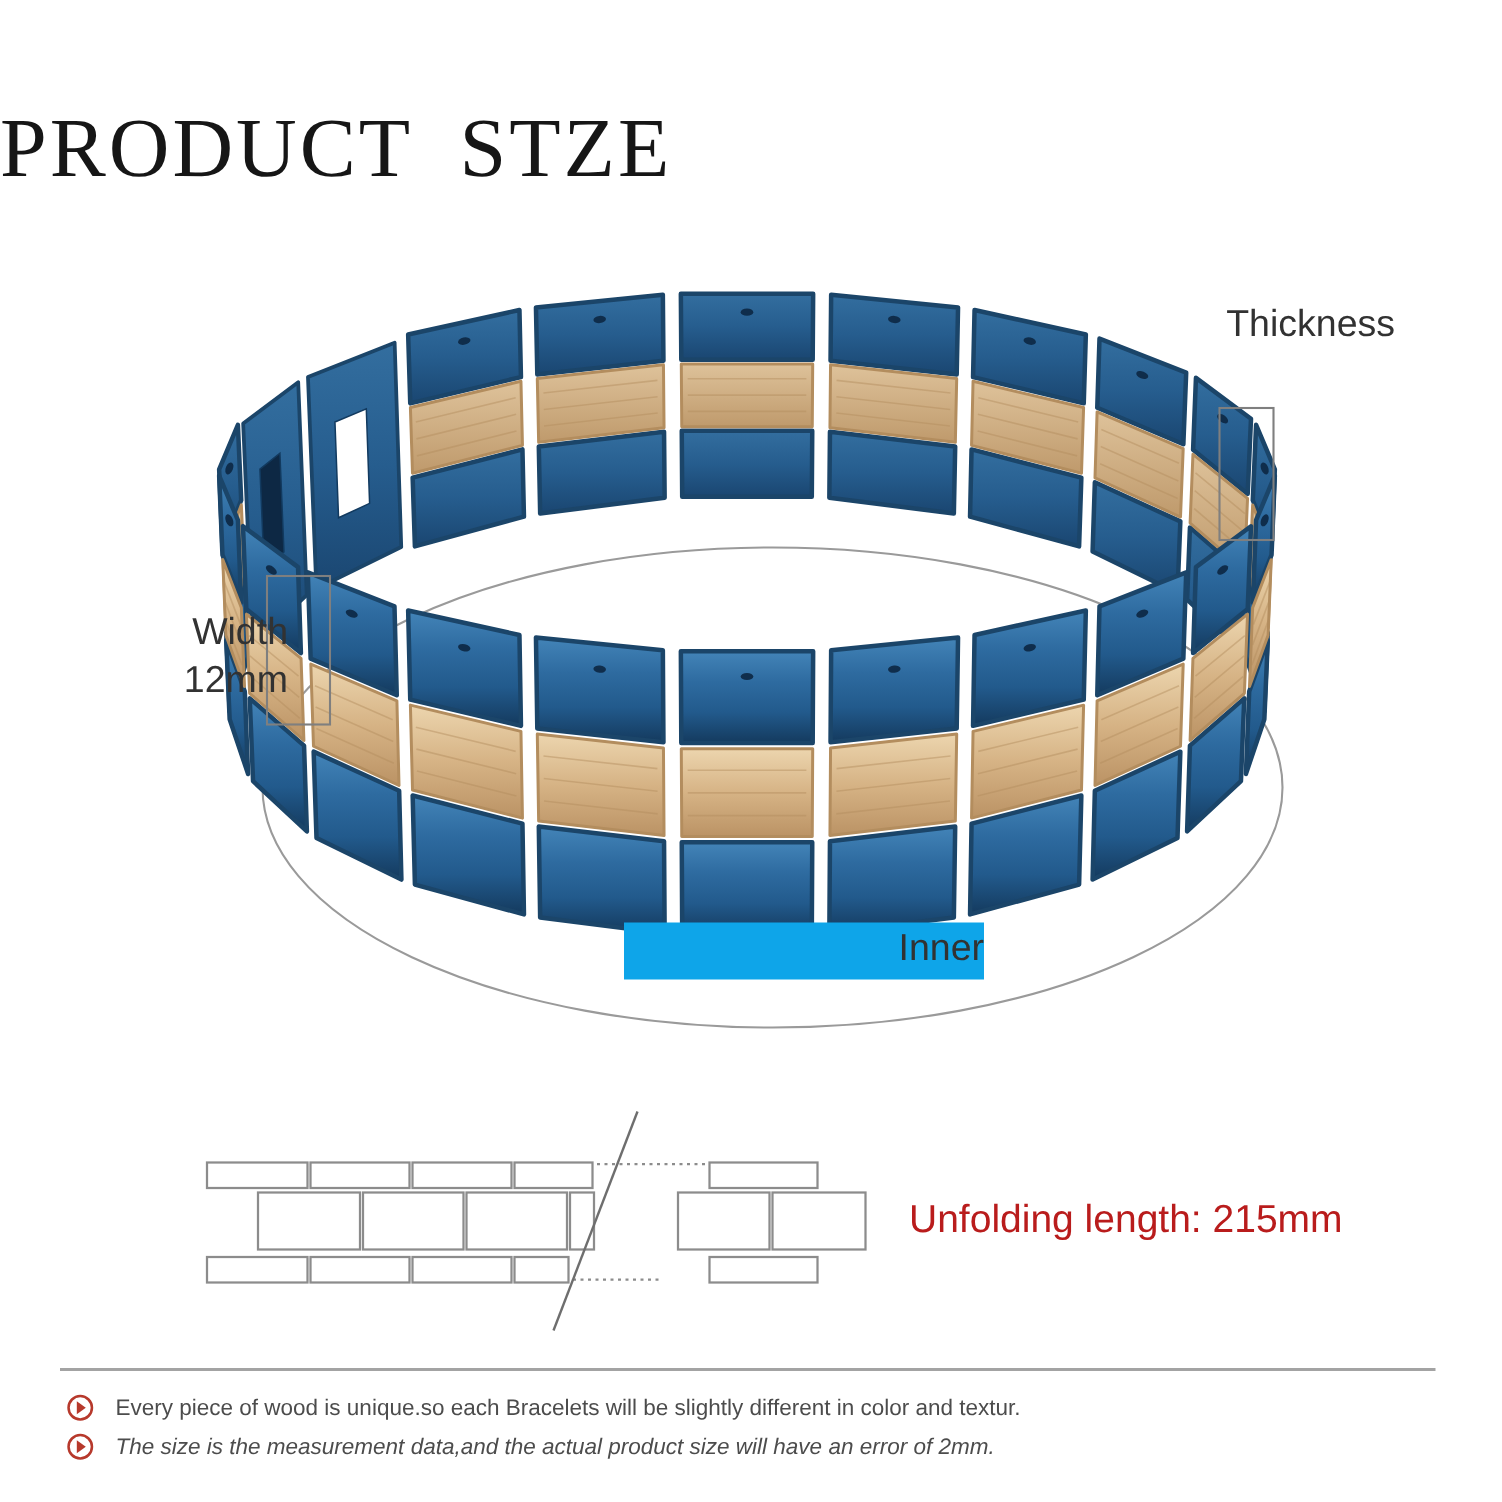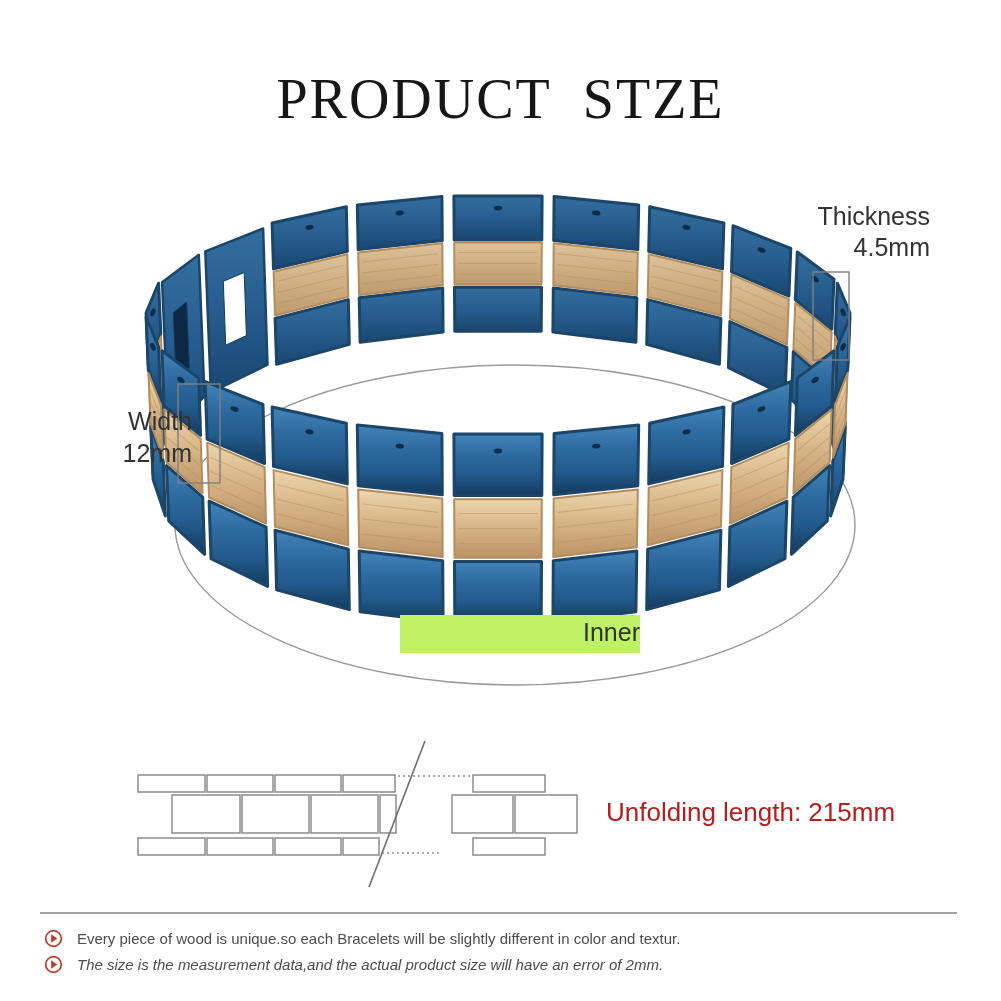--- a/index.html
+++ b/index.html
@@ -1,26 +1,26 @@
 <!DOCTYPE html>
 <html><head>
 <meta charset="utf-8">
 <style>
   html,body{margin:0;padding:0;background:#fff;}
   .page{position:relative;width:1001px;height:1001px;background:#fff;overflow:hidden;
         font-family:"Liberation Sans",sans-serif;}
-  .title{position:absolute;top:67px;left:0;width:100%;text-align:center;
+  .title{position:absolute;top:67px;left:0;width:100%;
          font-family:"Liberation Serif",serif;font-size:56px;letter-spacing:2px;
          color:#161616;white-space:pre;}
   #scene{position:absolute;left:0;top:0;}
   .lbl{position:absolute;color:#323232;text-align:right;}
   .lbl-thickness{left:735px;top:201px;width:195px;font-size:25px;line-height:31px;}
   .lbl-width{left:42px;top:393px;width:150px;font-size:25px;line-height:32px;margin-top:12px;}
-  .lbl-inner{left:400px;top:615px;width:240px;font-size:25px;line-height:29px;
-             background:#bef264;padding:3px 0 6px;}
+  .lbl-inner{left:416px;top:615px;width:240px;font-size:25px;line-height:29px;
+             background:#0ea5e9;padding:3px 0 6px;}
   .lbl-unfold{position:absolute;left:606px;top:797px;font-size:26px;color:#b91c1c;}
   .divider{position:absolute;left:40px;top:912px;width:917px;height:1.5px;background:#a3a3a3;}
   .note{position:absolute;left:44px;display:flex;align-items:center;gap:14px;
         font-size:15px;color:#4c4c4c;}
   .note-1{top:929px;}
   .note-2{top:955px;font-style:italic;}
   .bullet{color:#b7392c;flex:0 0 auto;display:block;}
 </style>
 </head>
 <body>
@@ -265,21 +265,20 @@
         <rect x="343" y="838" width="36" height="17"></rect>
         <rect x="473" y="838" width="72" height="17"></rect>
         <line x1="398" y1="776" x2="471" y2="776" stroke-dasharray="2 3"></line>
         <line x1="382" y1="853" x2="441" y2="853" stroke-dasharray="2 3"></line>
         <line x1="425" y1="741" x2="369" y2="887" stroke="#6e6e6e" stroke-width="1.6"></line>
       </g>
     </svg>
 
   <div class="lbl lbl-thickness">
     <div>Thickness</div>
-    <div>4.5mm</div>
   </div>
 
   <div class="lbl lbl-width">
     <div>Width</div>
     <div>12mm</div>
   </div>
 
   <div class="lbl lbl-inner">
     <div>Inner</div>
   </div>

